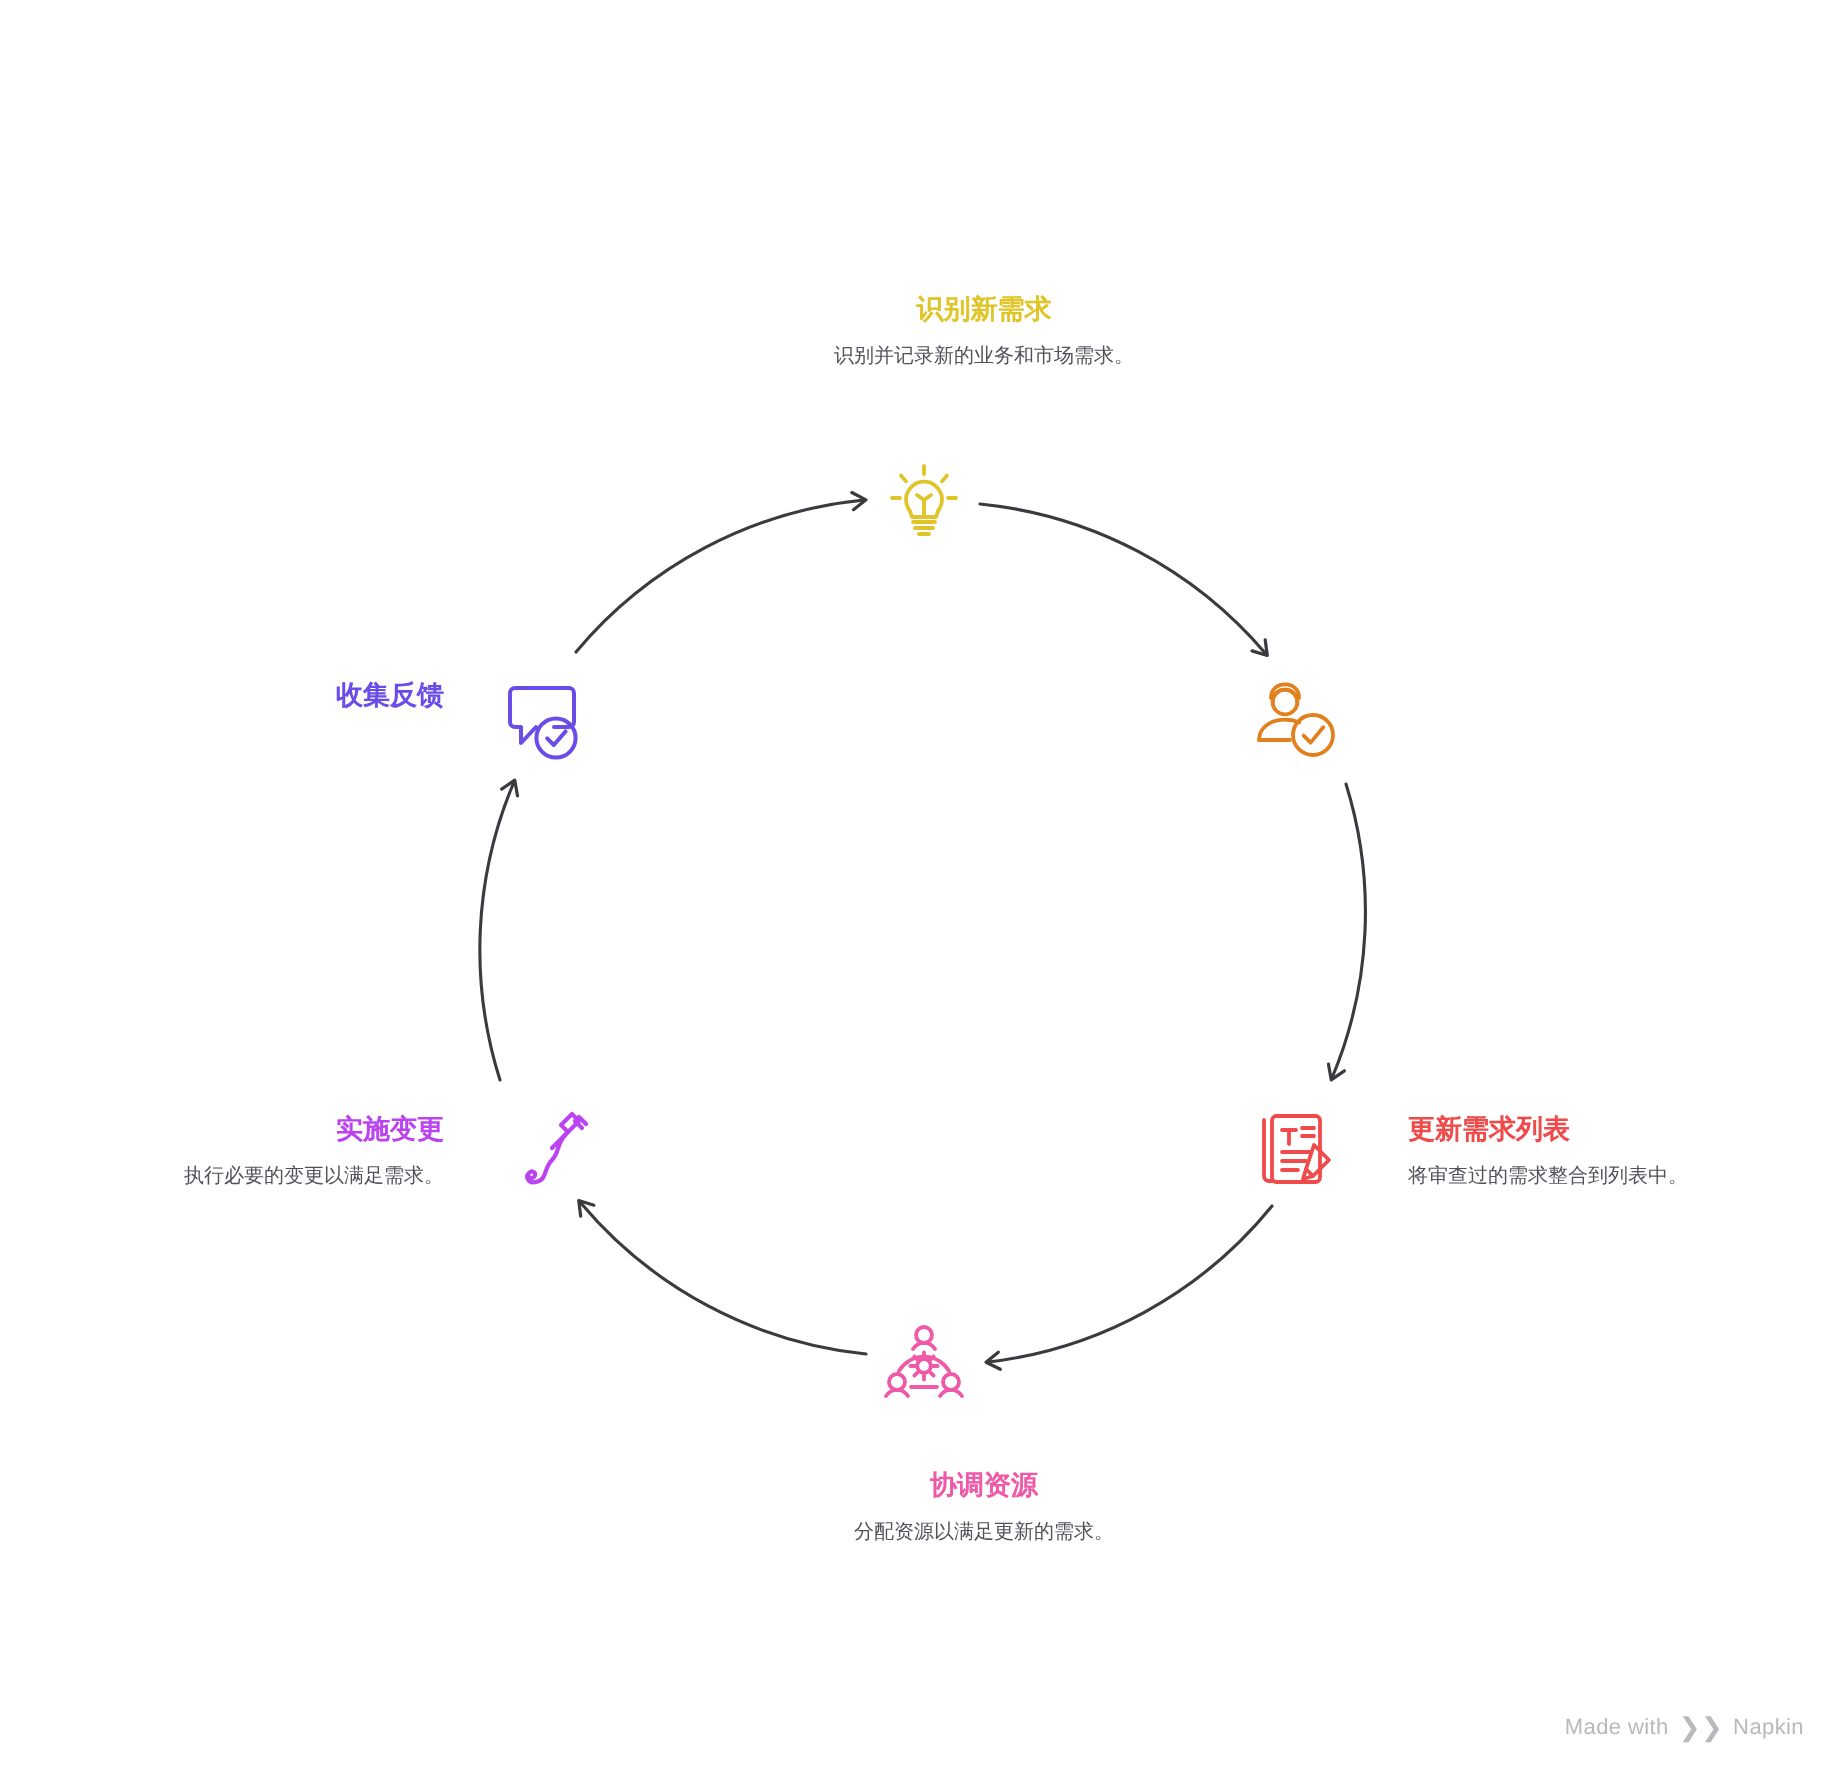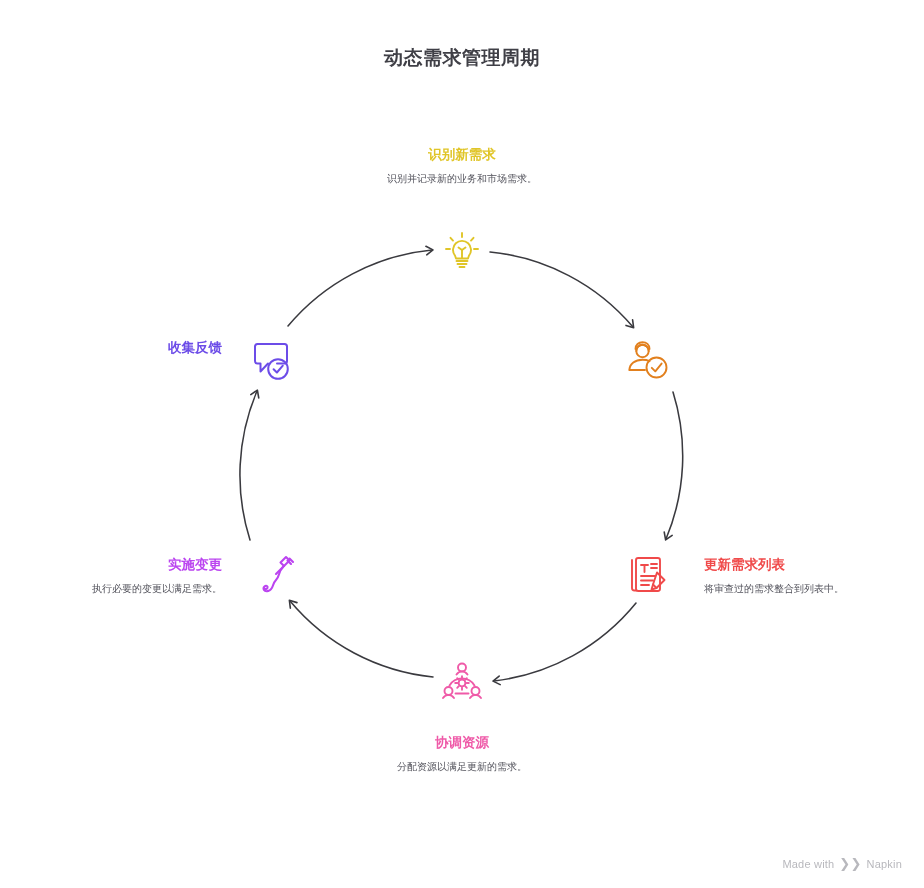--- a/index.html
+++ b/index.html
@@ -68,21 +68,21 @@
     font-size: 13.5px;
     font-weight: bold;
     line-height: 1.4;
     margin-bottom: 6px;
   }
   .node-label .nl-desc {
     font-size: 10px;
     line-height: 1.55;
     color: #52525b;
   }
-  .align-center { text-align: center; }
+  .align-center { text-align: center; margin-left: 30px; }
   .align-left   { text-align: left; }
   .align-right  { text-align: right; }
 
   
   #label-identify { left: 387px; top: 146px; width: 150px; }
   #label-review   { left: 704px; top: 328px; width: 150px; }
   #label-update   { left: 704px; top: 556px; width: 160px; }
   #label-coord    { left: 387px; top: 734px; width: 150px; }
   #label-implement{ left: 72px;  top: 556px; width: 150px; }
   #label-feedback { left: 65px;  top: 339px; width: 157px; }
@@ -112,21 +112,20 @@
     line-height: 1;
     font-size: 13px;
     color: #b8b8bd;
   }
 </style>
 </head>
 <body style="background: rgb(255, 255, 255);">
 
 <div id="canvas">
 
-  <div class="page-title">动态需求管理周期</div>
 
   <svg id="cycle-svg" viewBox="0 0 924 888">
     <defs>
       <marker id="arrowhead" markerWidth="11" markerHeight="11" refX="7.2" refY="5.5" orient="auto" markerUnits="userSpaceOnUse">
         <path d="M1.5,1.2 L8.2,5.5 L1.5,9.8" fill="none" stroke="#3a3a3f" stroke-width="1.6" stroke-linecap="round" stroke-linejoin="round"></path>
       </marker>
     </defs>
 
     <g fill="none" stroke="#3a3a3f" stroke-width="1.55" stroke-linecap="round" marker-end="url(#arrowhead)">
 

